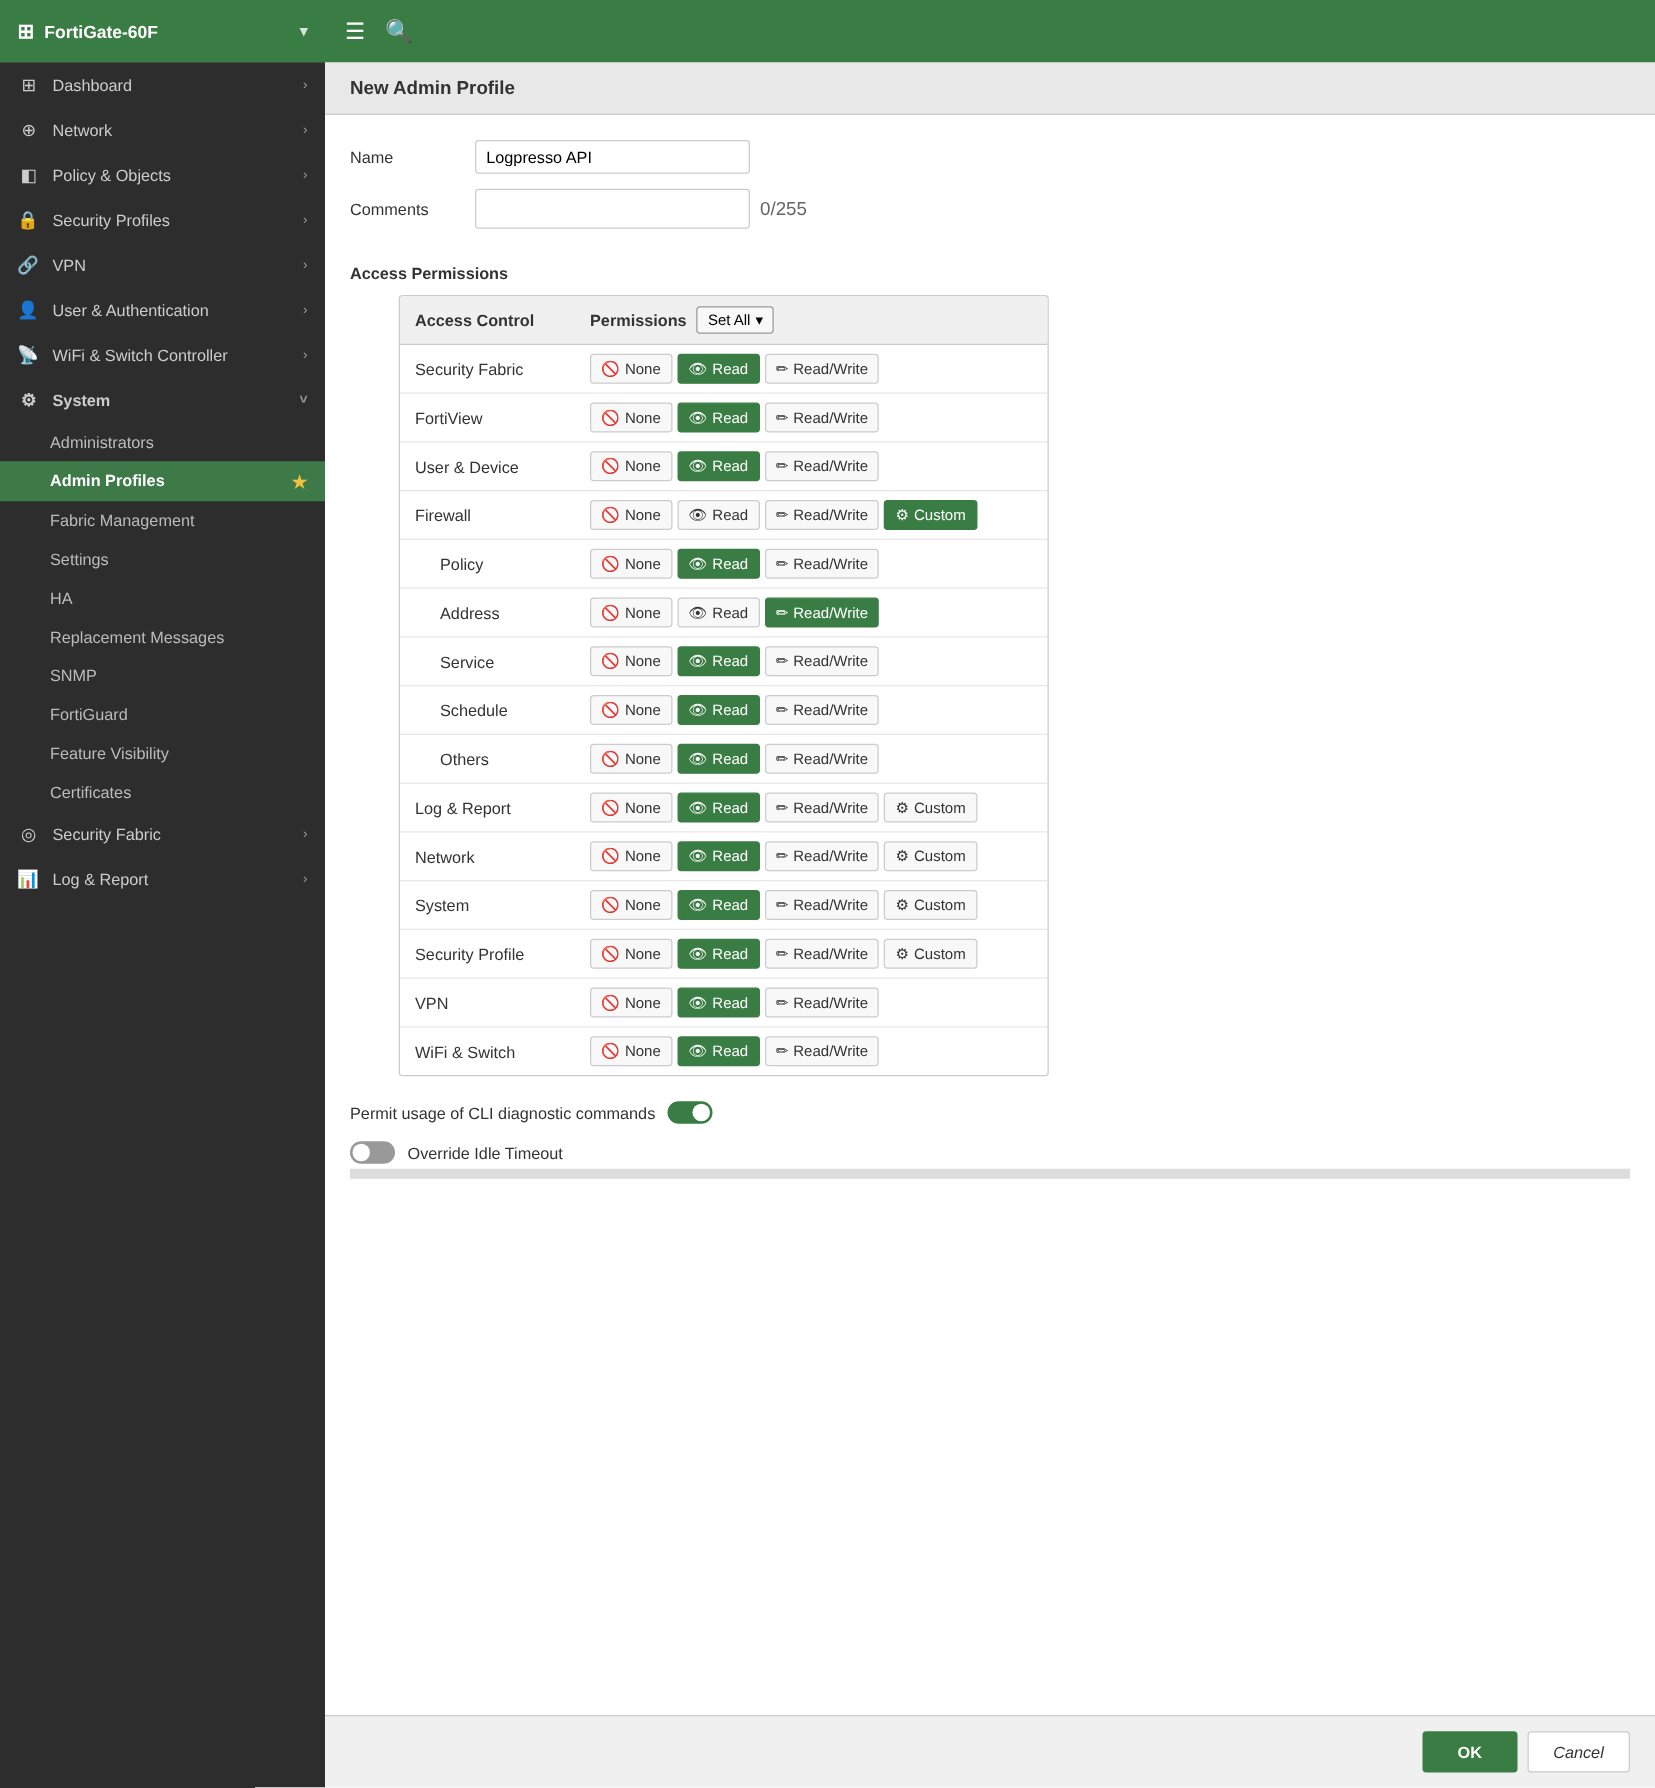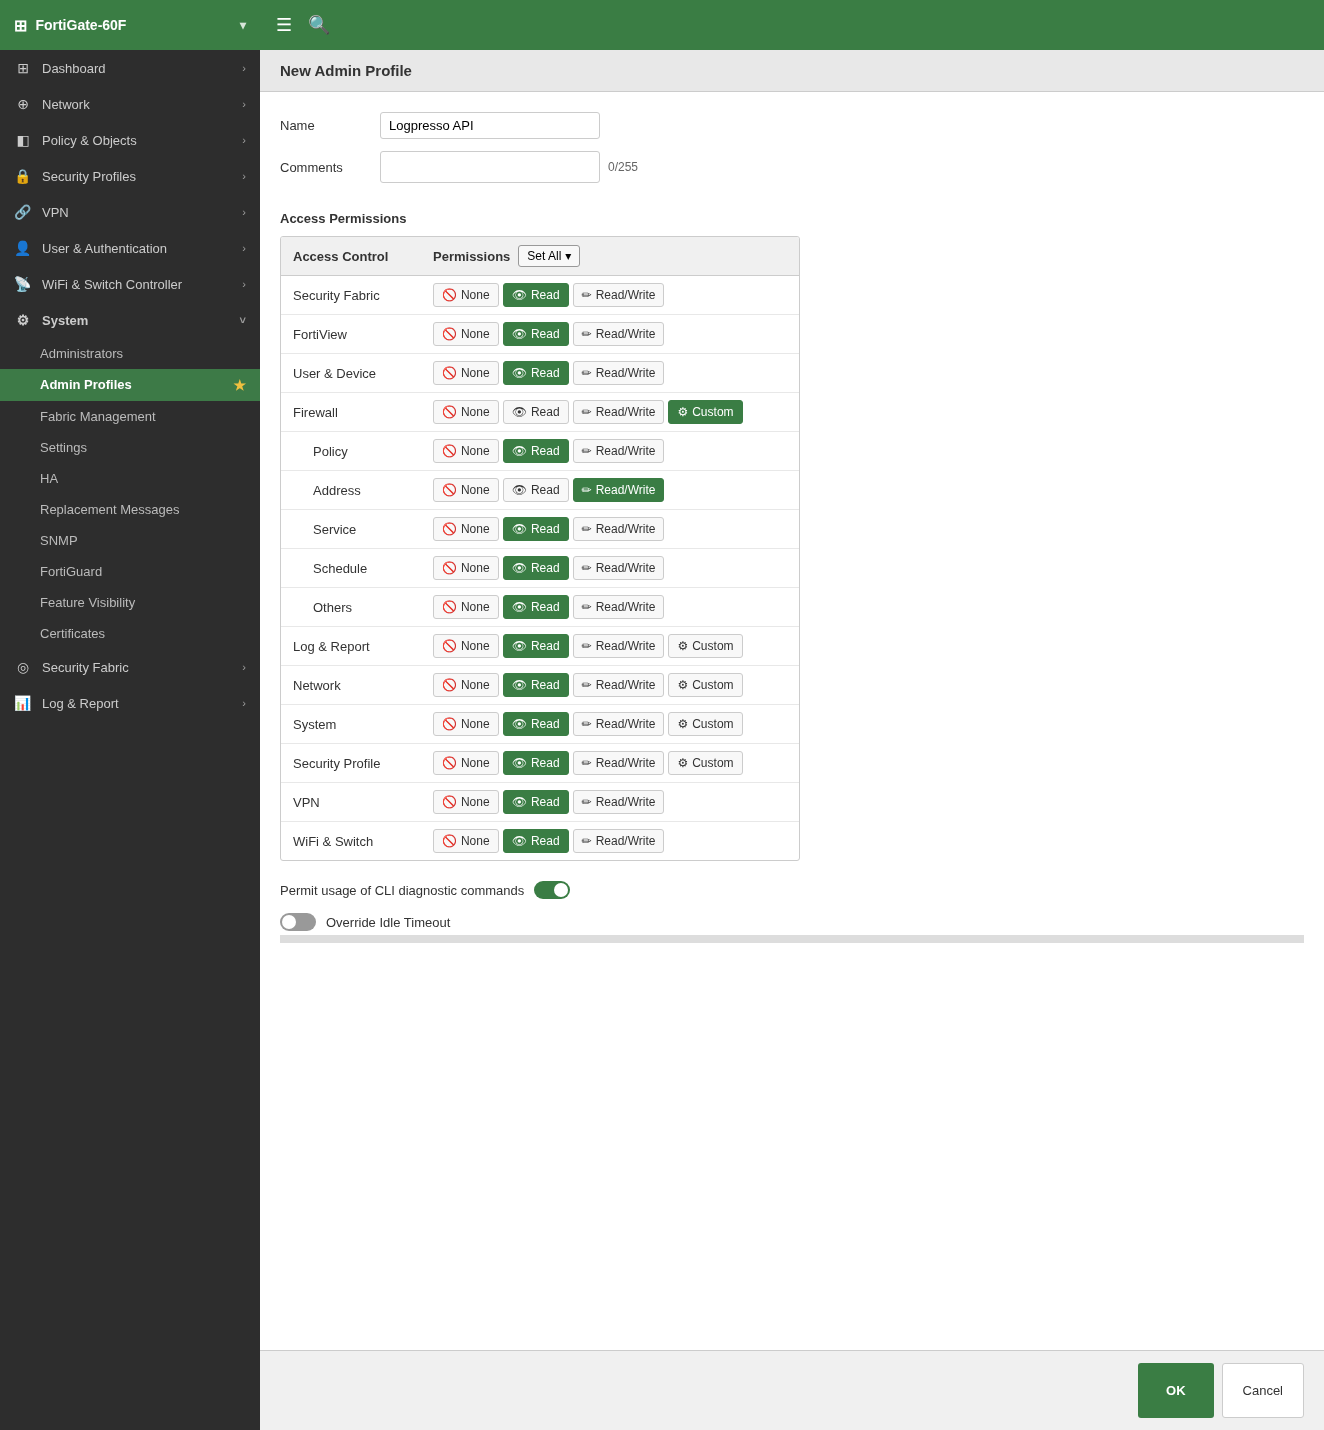--- a/index.html
+++ b/index.html
@@ -127,36 +127,37 @@
     }
     .form-textarea {
       border: 1px solid #ccc;
       border-radius: 3px;
       padding: 5px 8px;
       font-size: 13px;
       width: 220px;
       height: 32px;
       resize: none;
     }
-    .char-count { margin-left: 8px; font-size: 12px; color: #666; }
+    .char-count { margin-left: 8px; font-size: 15px; color: #666; }
 
     
     .section-title {
       font-size: 13px;
       font-weight: bold;
       color: #333;
       margin: 28px 0 10px 0;
     }
 
     
     .perms-table {
       width: 520px;
       border: 1px solid #ccc;
       border-radius: 3px;
       overflow: hidden;
+      margin-left: 39px;
     }
     .perms-header {
       display: flex;
       align-items: center;
       background: #f0f0f0;
       border-bottom: 1px solid #ccc;
       padding: 8px 12px;
     }
     .perms-header-label {
       flex: 0 0 140px;
@@ -291,24 +292,25 @@
       padding: 8px 28px;
       border-radius: 3px;
       font-size: 13px;
       cursor: pointer;
       font-weight: bold;
     }
     .btn-cancel {
       background: white;
       color: #333;
       border: 1px solid #ccc;
-      padding: 19px 20px;
+      padding: 8px 20px;
       border-radius: 3px;
       font-size: 13px;
       cursor: pointer;
+      font-style: italic;
     }
     .scrollbar-area {
       height: 8px;
       background: #ddd;
       margin-top: 4px;
     }
   </style>
 </head>
 <body>
 

